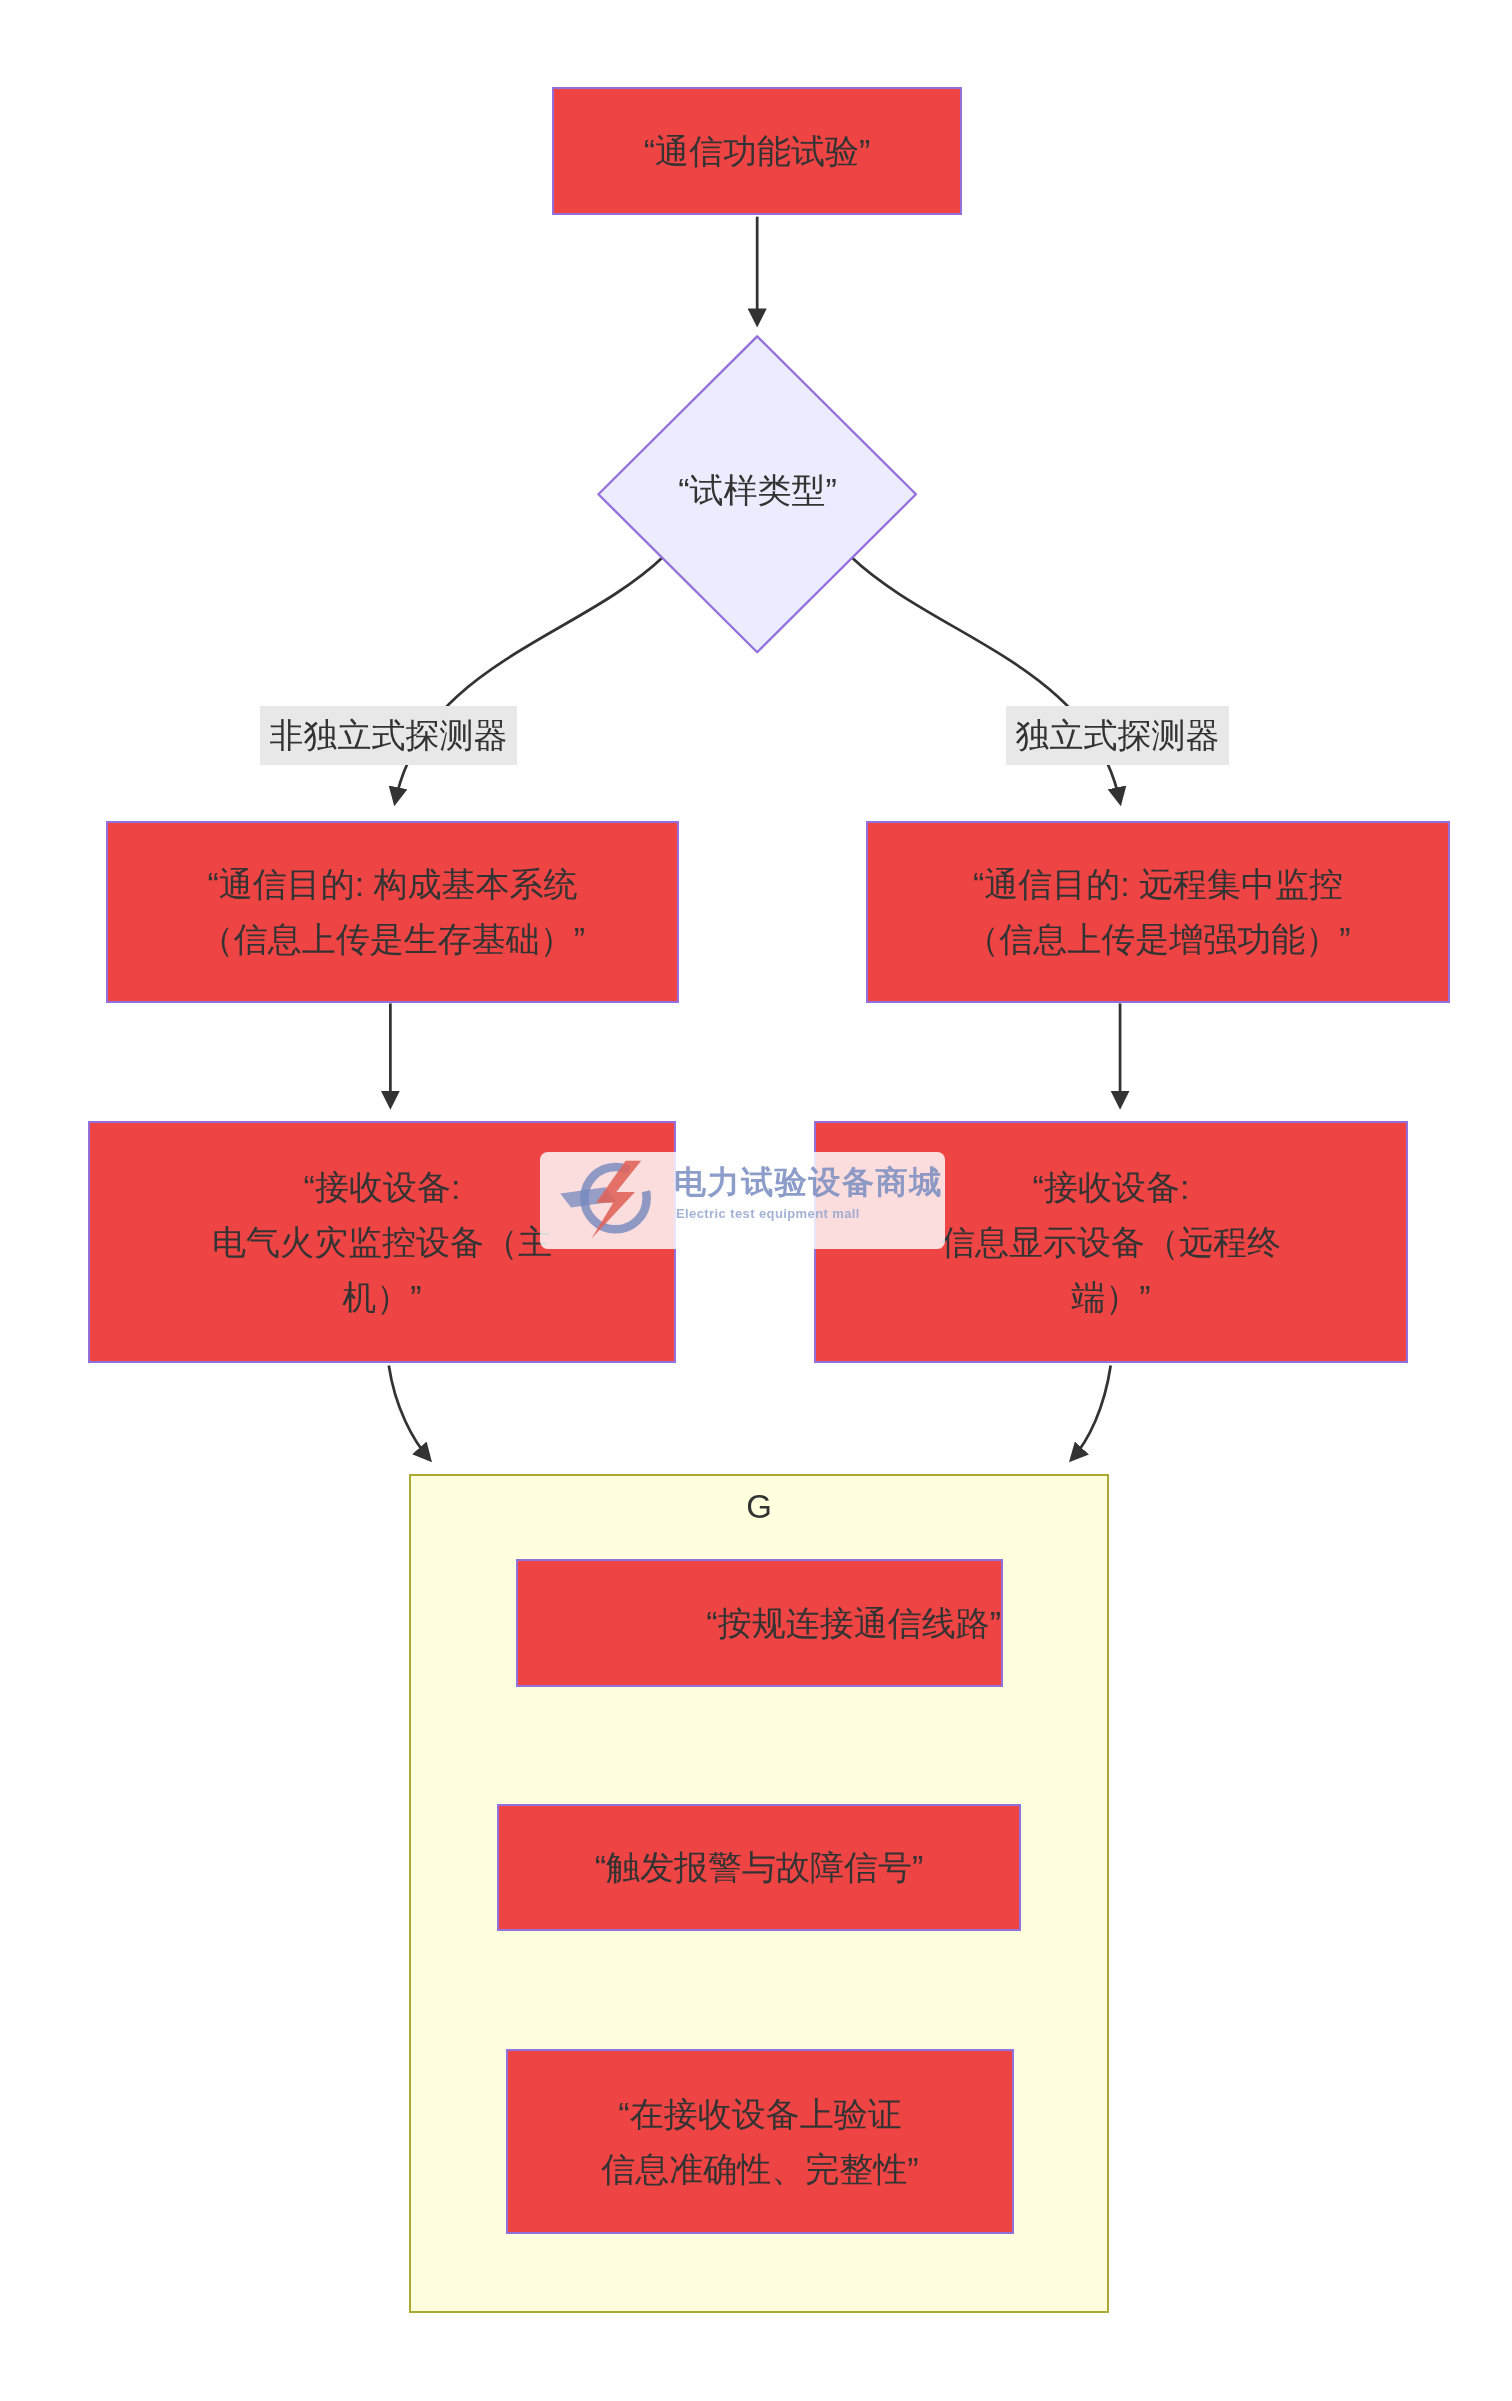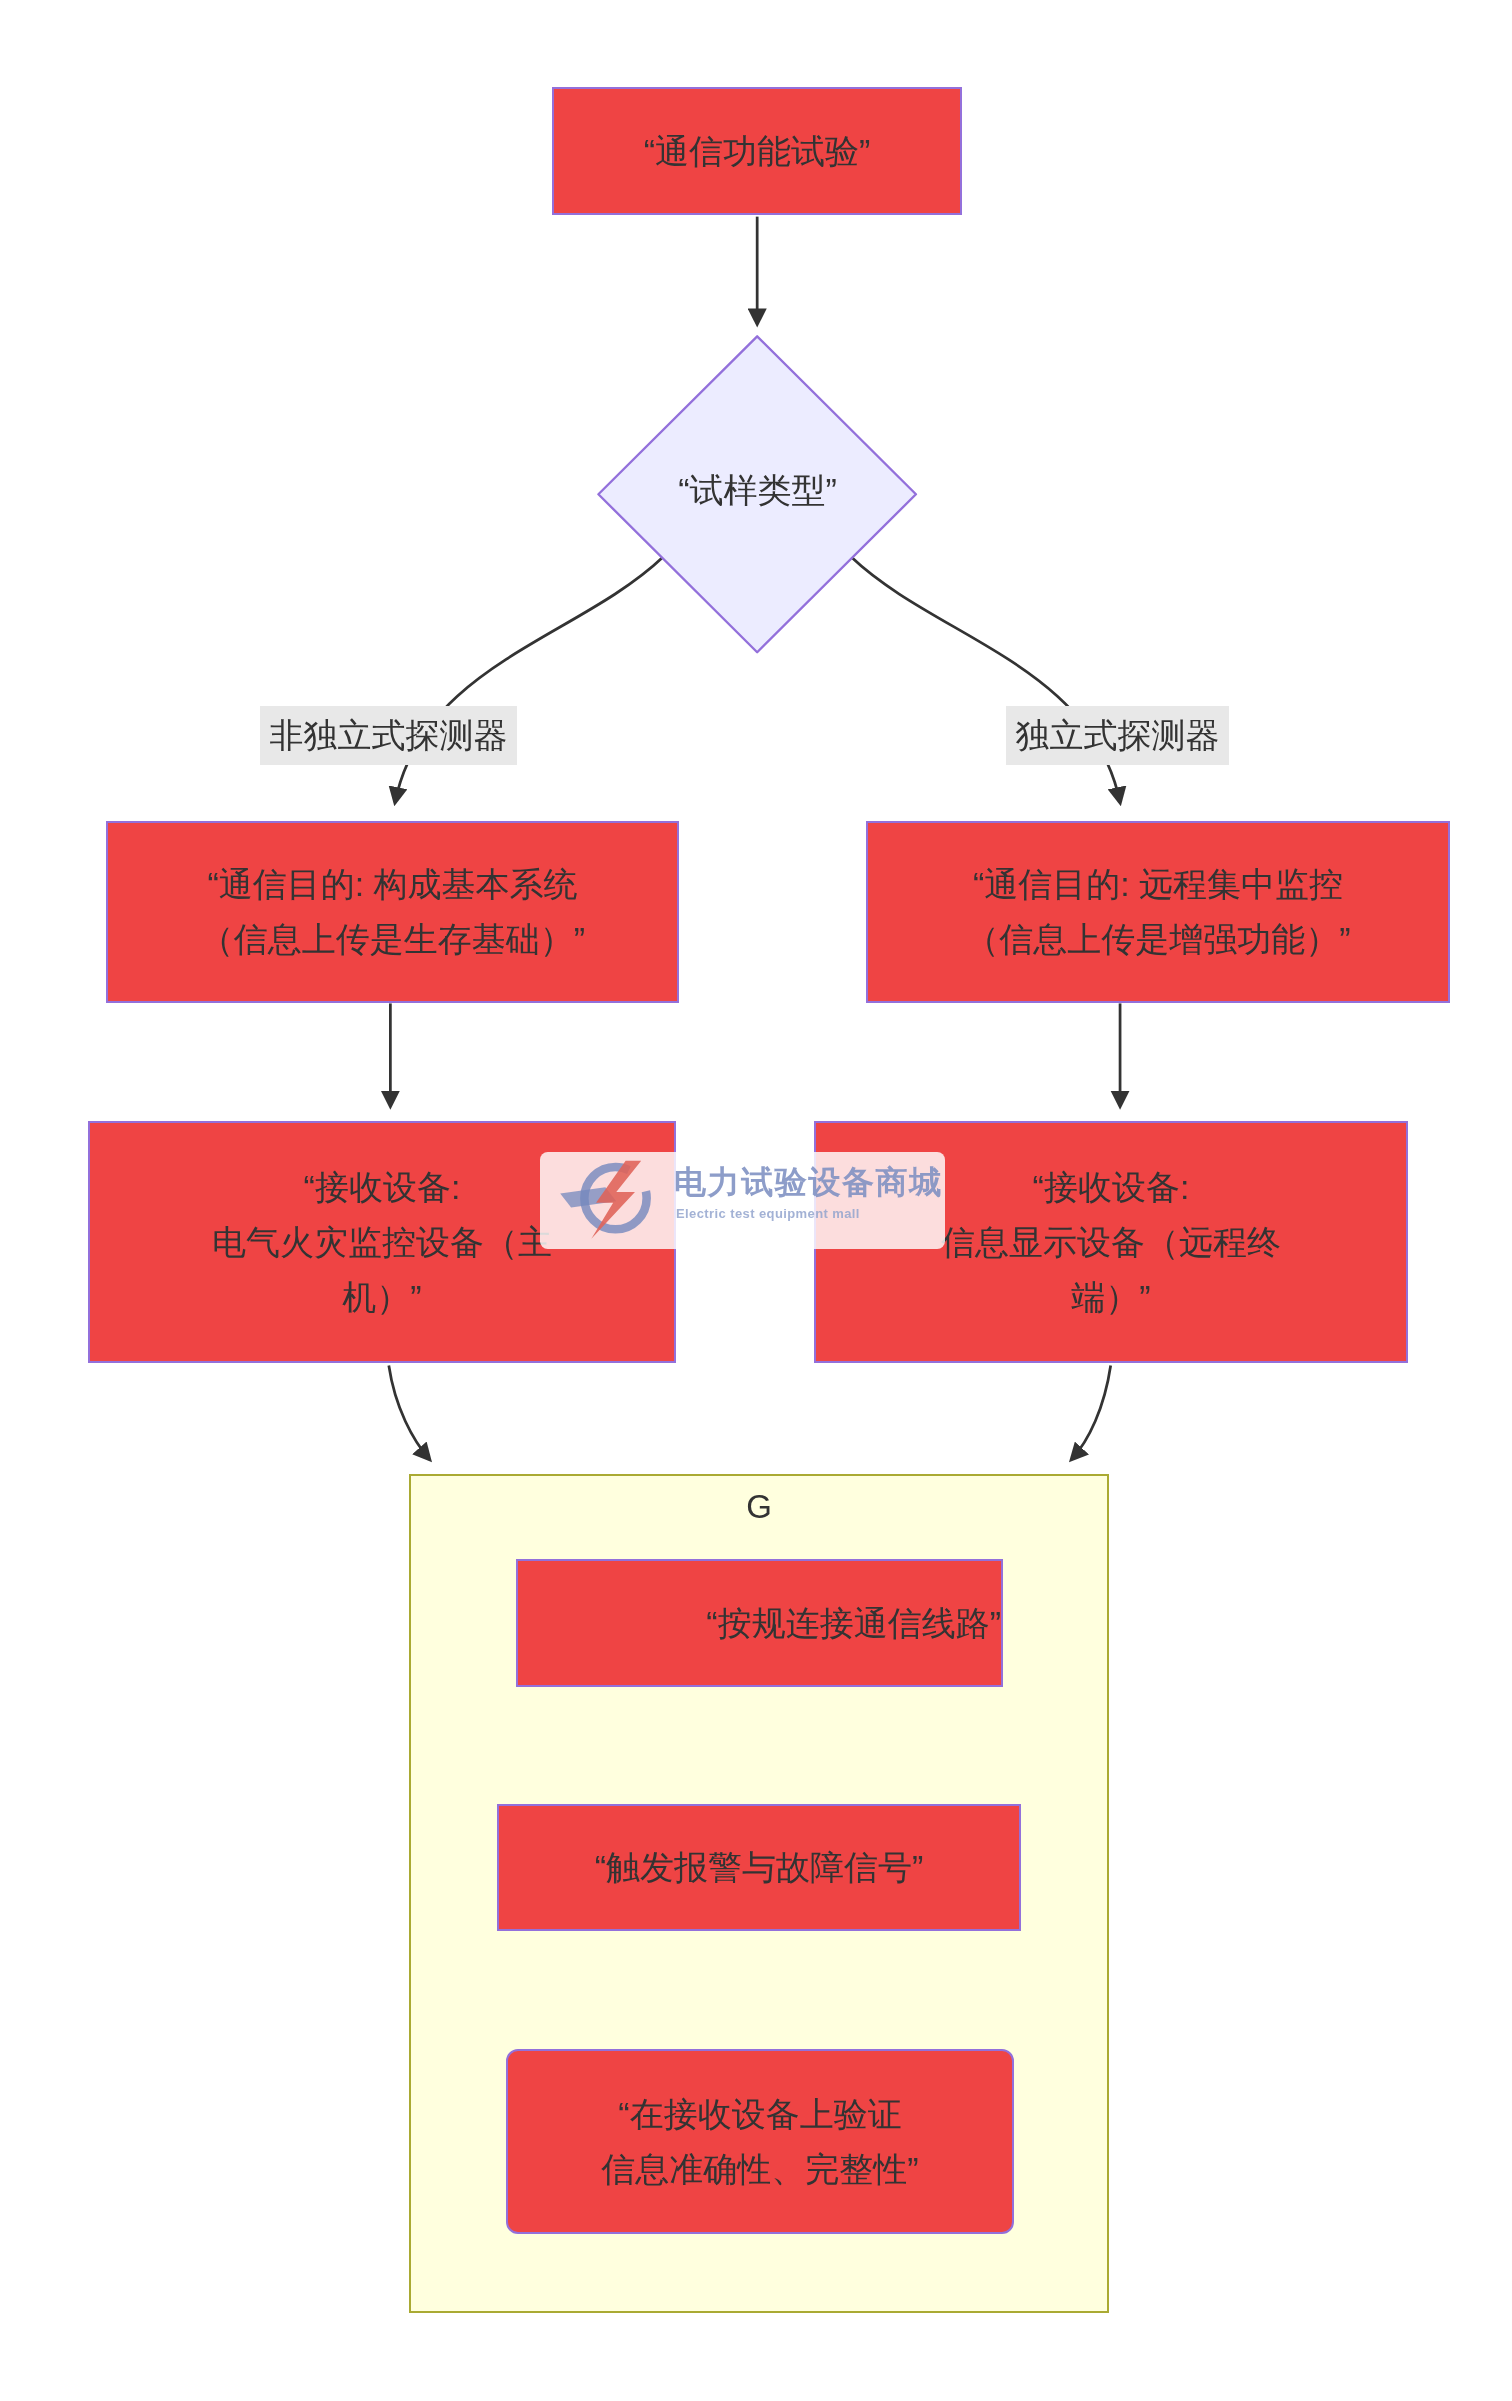--- a/index.html
+++ b/index.html
@@ -155,21 +155,21 @@
   </div>
 
   <div class="node" style="left:516px;top:1559px;width:487px;height:128px;align-items:flex-end;">
     <div>“按规连接通信线路”</div>
   </div>
 
   <div class="node" style="left:497px;top:1804px;width:524px;height:127px;">
     <div>“触发报警与故障信号”</div>
   </div>
 
-  <div class="node" style="left:506px;top:2049px;width:508px;height:185px;border-radius:12px;">
+  <div class="node" style="left:506px;top:2049px;width:508px;height:185px;">
     <div>“在接收设备上验证</div>
     <div>信息准确性、完整性”</div>
   </div>
 
   <div class="watermark-bg"></div>
   <svg id="wm-logo" width="117" height="95" viewBox="0 0 150 122">
     <circle cx="75" cy="58" r="40" fill="none" stroke="#7488BE" stroke-width="11" opacity="0.8" stroke-dasharray="215 36" stroke-dashoffset="260"></circle>
     <polygon points="4,52 62,44 76,62 18,70" fill="#7488BE" opacity="0.75"></polygon>
     <polygon points="88,10 50,64 72,64 44,110 100,50 76,50 108,10" fill="#DF6258" opacity="0.88"></polygon>
   </svg>

